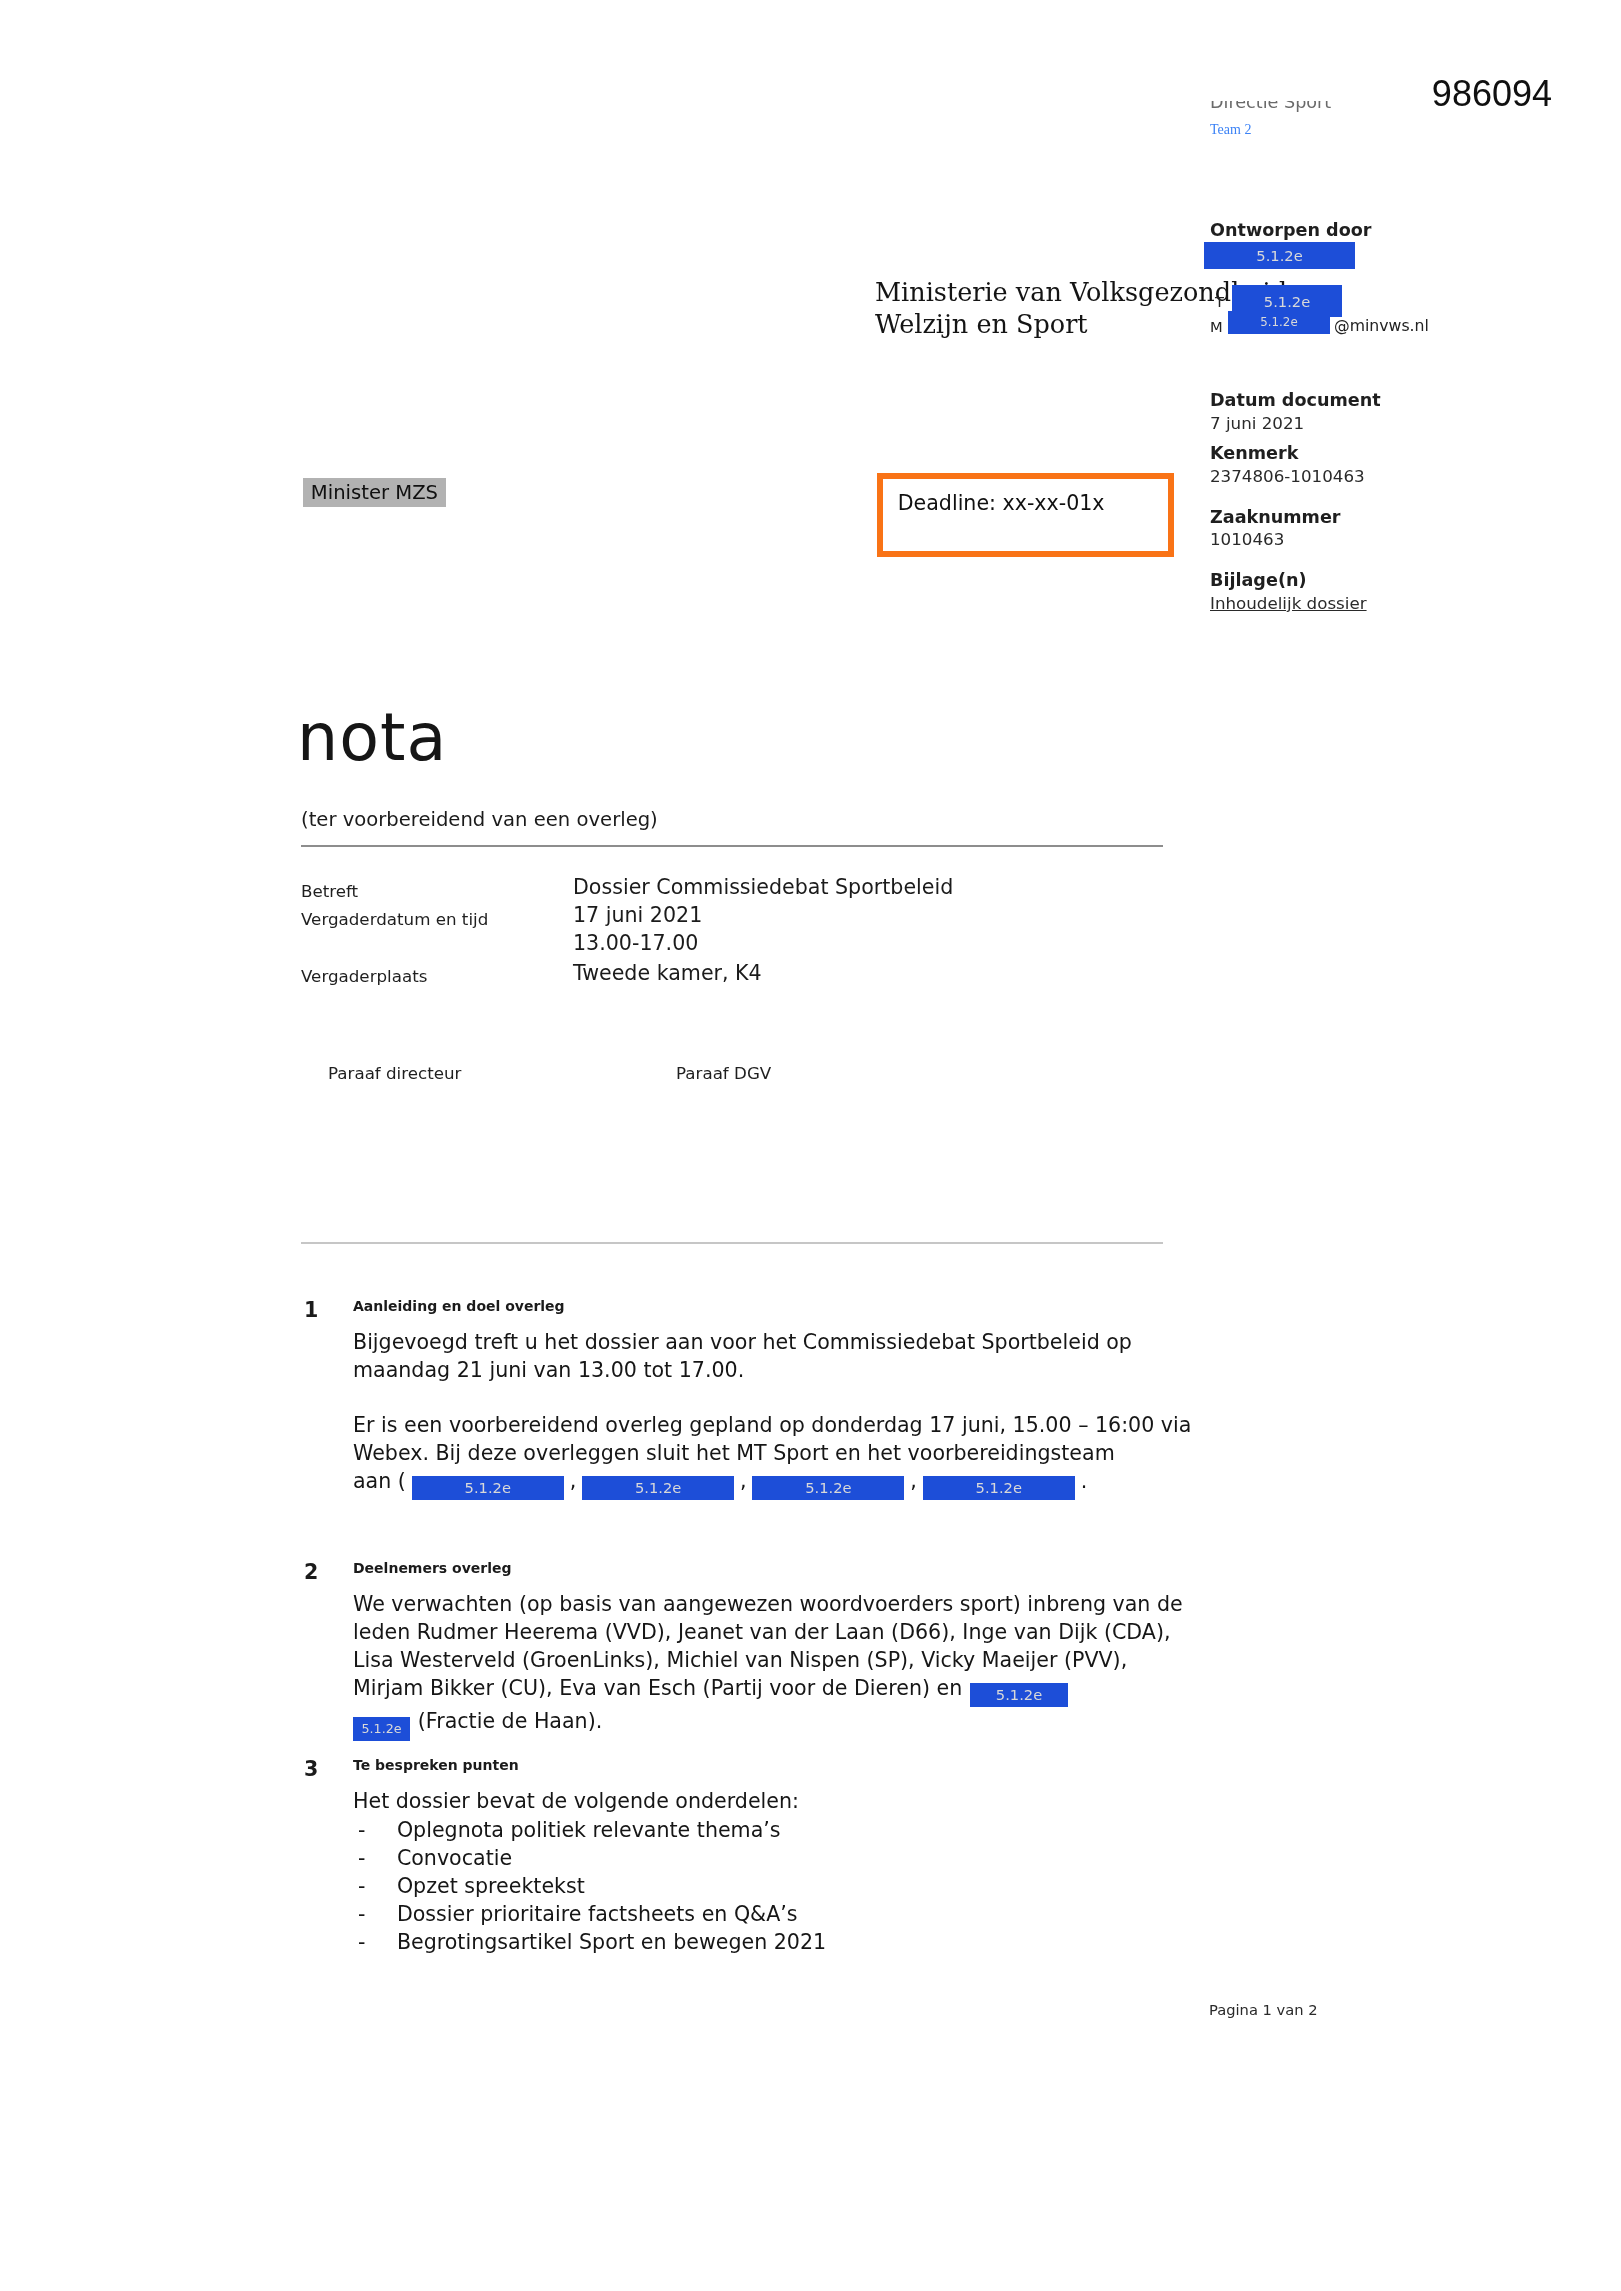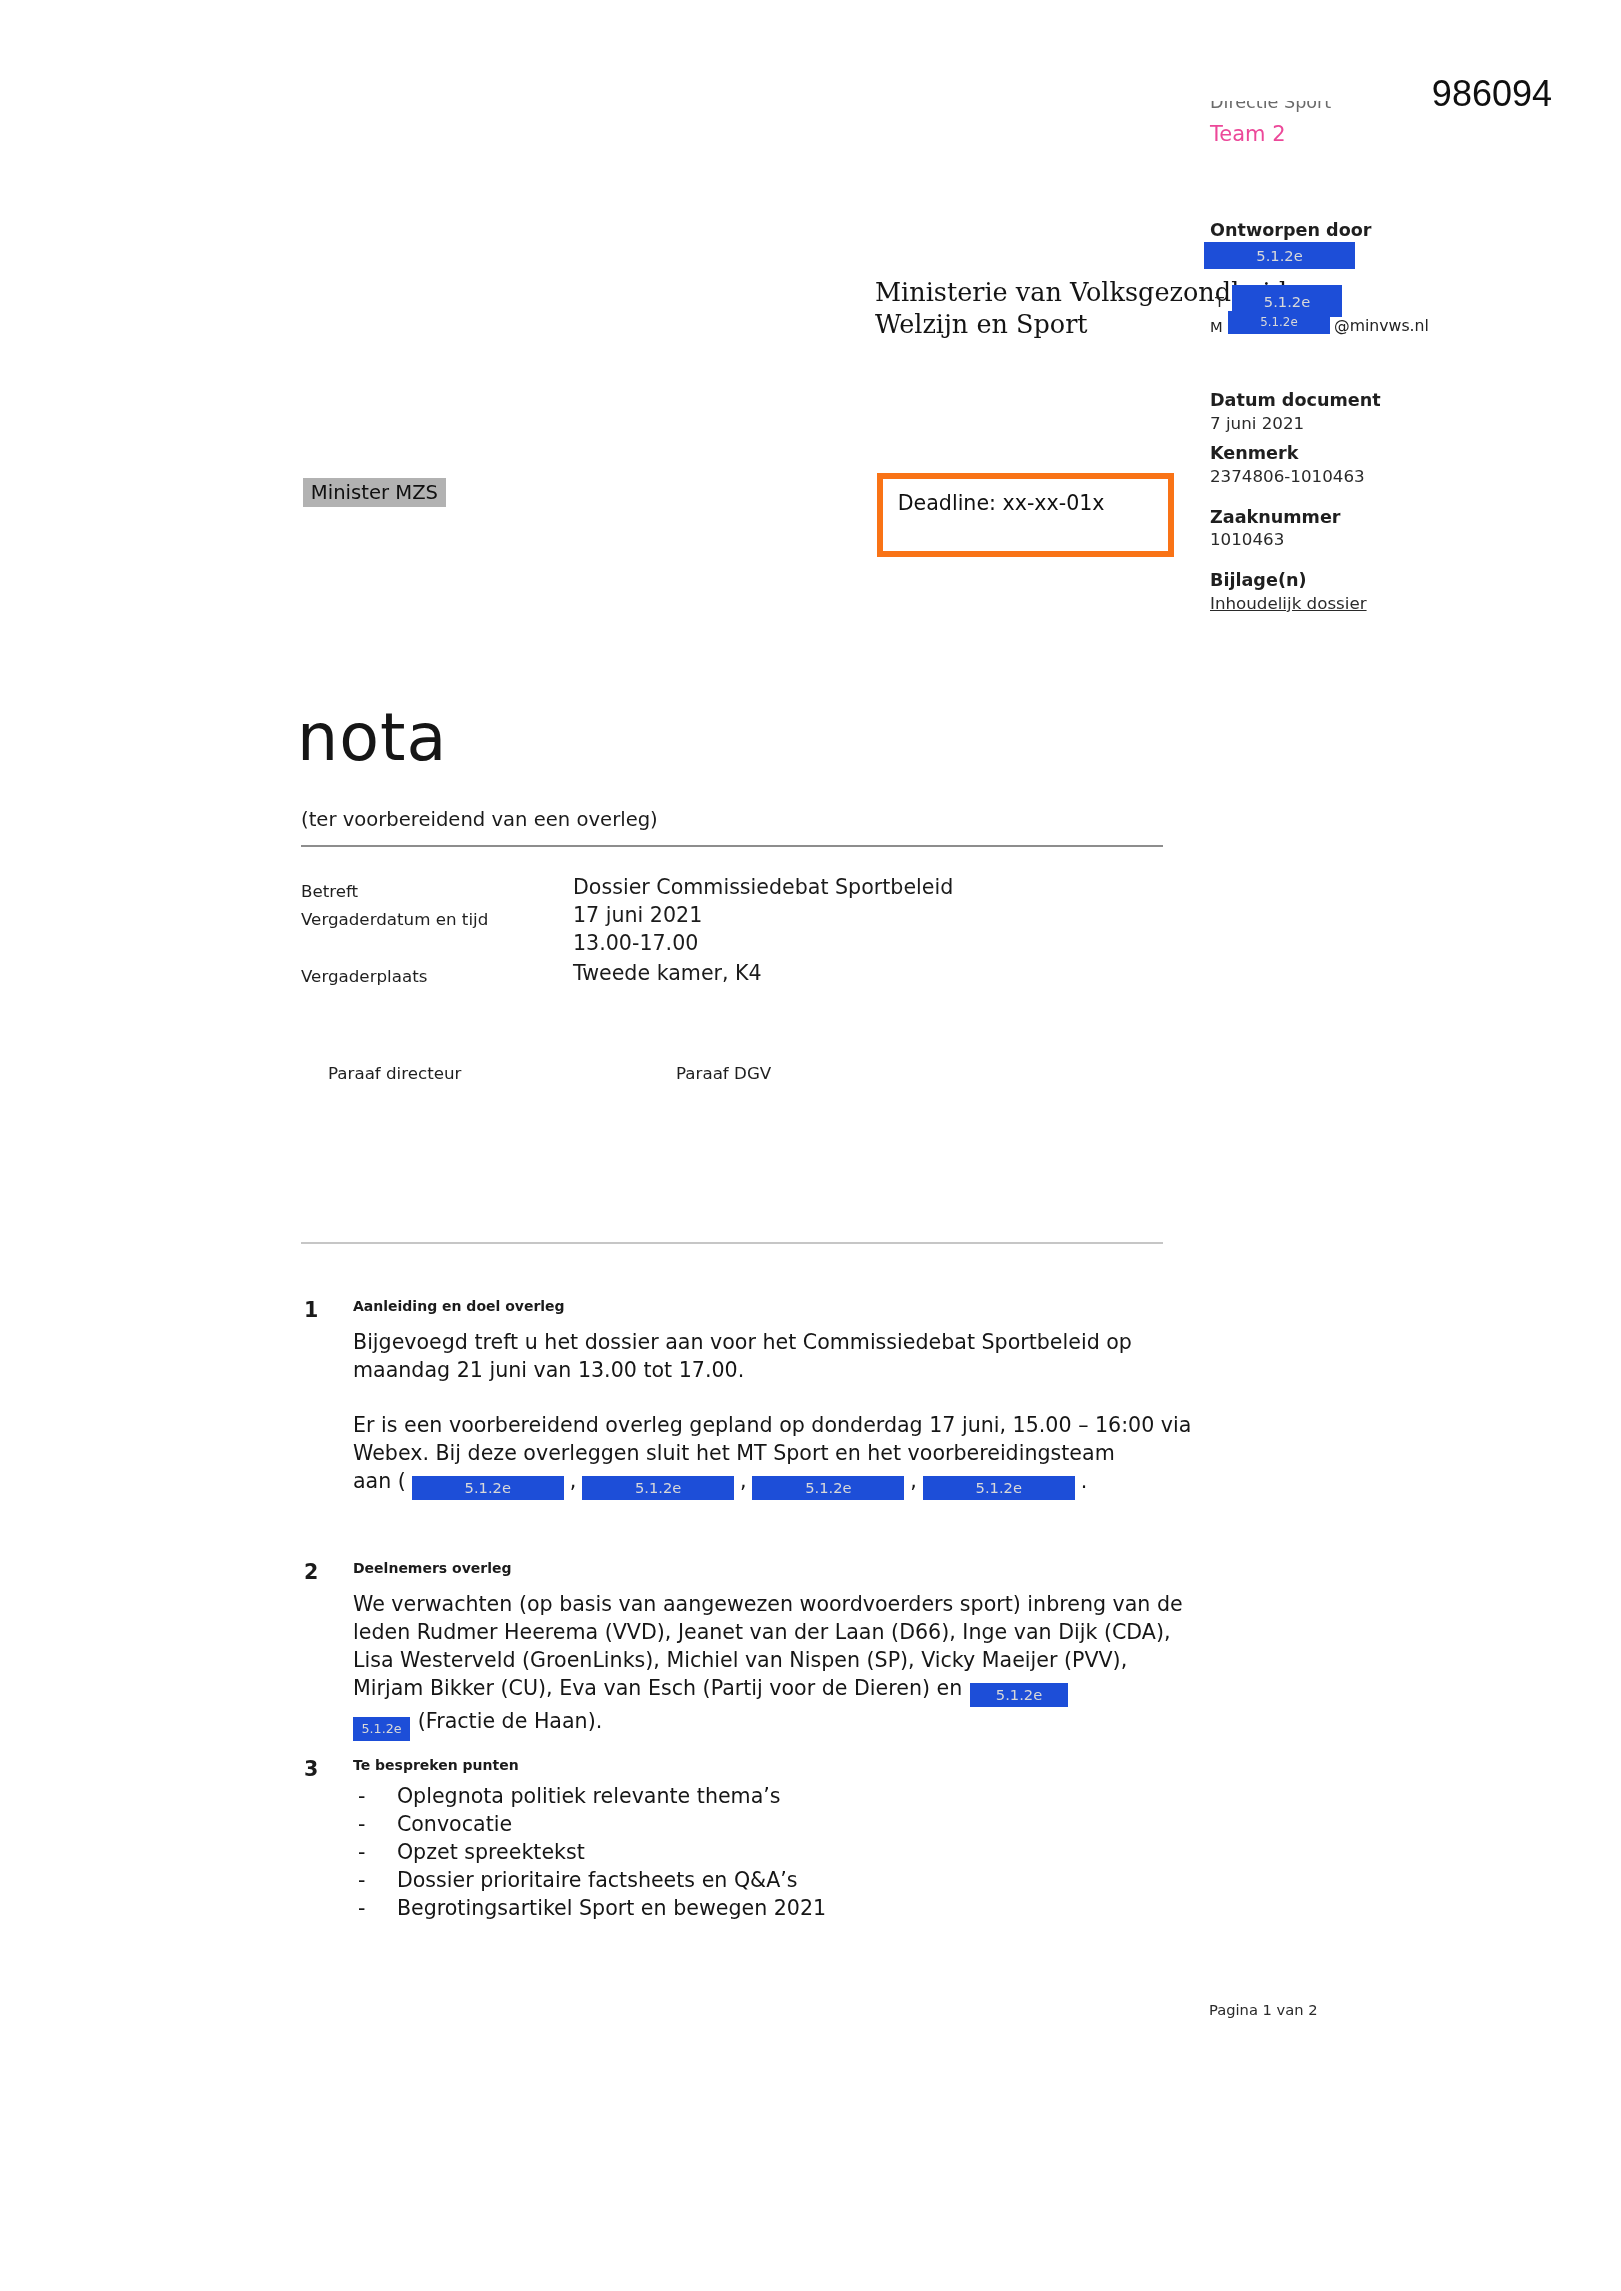--- a/index.html
+++ b/index.html
@@ -4,21 +4,21 @@
 <style>
   html,body{margin:0;padding:0;background:#ffffff;}
   .page{position:relative;width:1621px;height:2292px;background:#ffffff;
         font-family:"DejaVu Sans",sans-serif;color:#1b1b1b;overflow:hidden;}
   .abs{position:absolute;}
 
   .doc-number{top:73px;right:69px;font-size:36px;color:#101010;font-family:"Liberation Sans",sans-serif;}
 
   .org-clip{left:1210px;top:101px;width:137px;height:13.7px;overflow:hidden;font-size:17.6px;color:#6a6a6a;}
   .org-clip .inner{display:block;margin-top:-8.8px;}
-  .org-team{left:1210px;top:122px;font-size:21px;color:#ec4899;}
+  .org-team{left:1210px;top:122px;font-size:14px;color:#3b82f6;font-family:Liberation Serif, serif;}
 
   .label-bold{font-weight:bold;font-size:17.6px;color:#1f1f1f;}
   .meta-value{font-size:16.7px;color:#2a2a2a;}
 
   .ontworpen-label{left:1210px;top:220px;}
   .redact{background:#1d4ed8;color:#d9d9d9;display:inline-flex;align-items:center;justify-content:center;
           font-size:14.7px;font-family:"DejaVu Sans",sans-serif;}
   .ontworpen-redact{left:1204px;top:242px;width:151px;height:26.5px;}
 
   .ministry{left:875px;top:276px;font-family:"DejaVu Serif",serif;font-size:25.5px;line-height:32px;color:#141414;}
@@ -172,20 +172,21 @@
       </p>
     </div>
   </div>
 
   <div class="abs section sec3">
     <div class="sec-head">
       <span class="sec-num">3</span>
       <span class="sec-title">Te bespreken punten</span>
     </div>
     <div class="sec-body">
+      <p>Het dossier bevat de volgende onderdelen:</p>
       <div class="bullets">
         <div class="bullet-row">
           <span class="bullet-dash">-</span>
           <span>Oplegnota politiek relevante thema’s</span>
         </div>
         <div class="bullet-row">
           <span class="bullet-dash">-</span>
           <span>Convocatie</span>
         </div>
         <div class="bullet-row">

